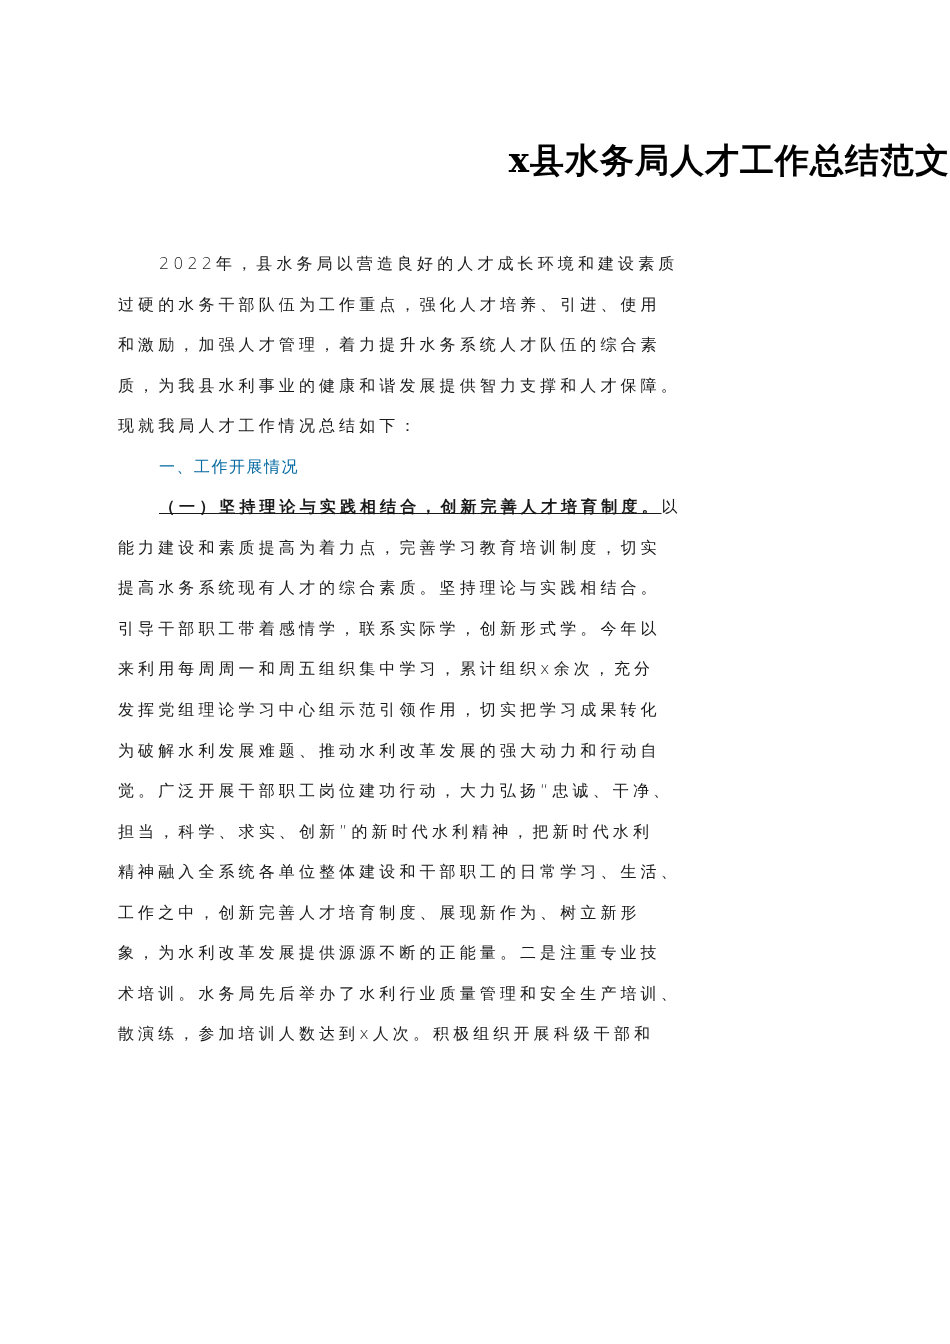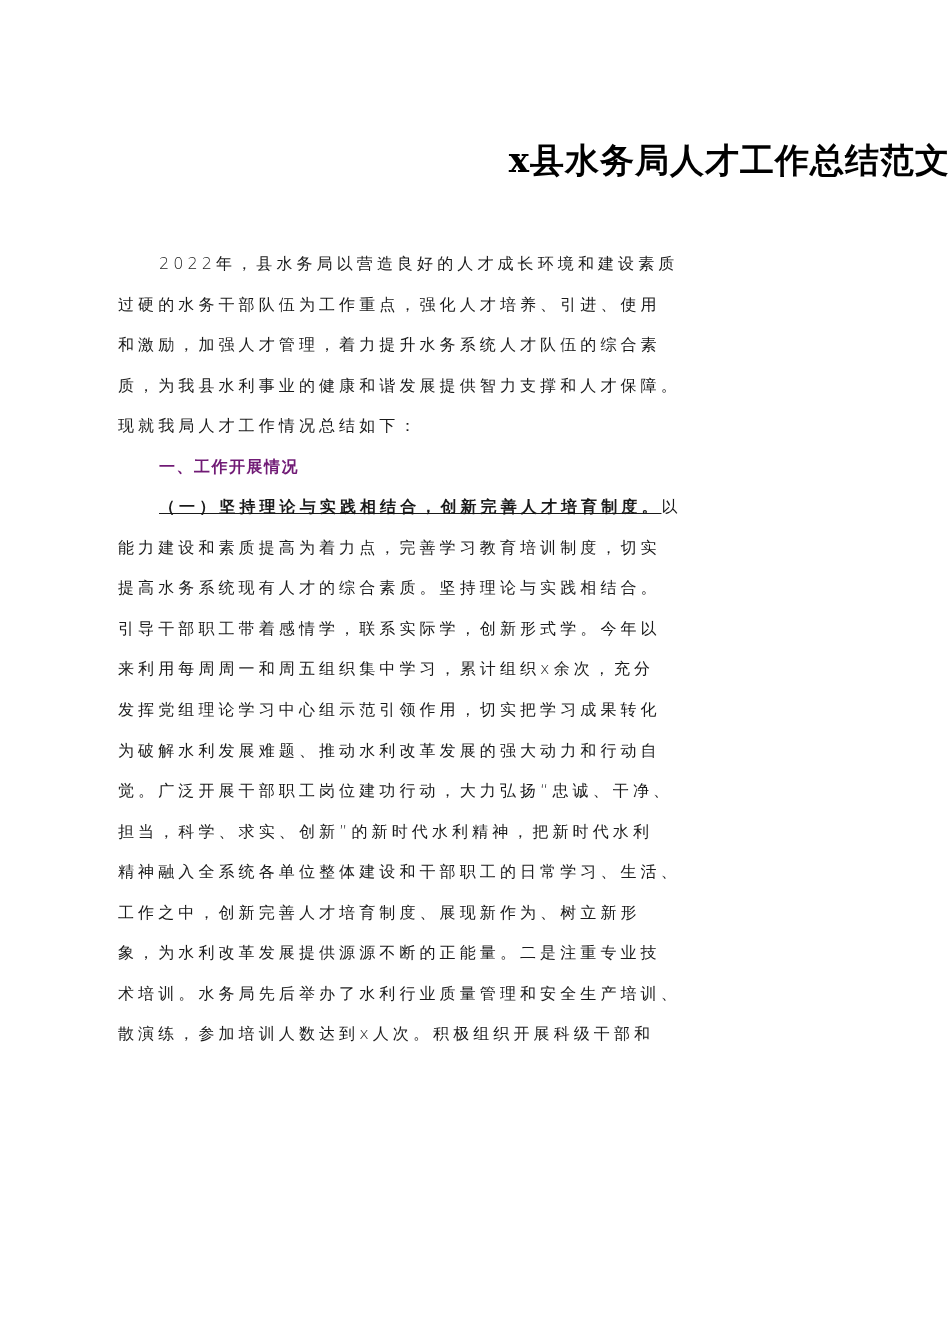--- a/index.html
+++ b/index.html
@@ -50,23 +50,23 @@
     }
     .line {
       display: block;
       white-space: nowrap;
       height: 40.55px;
     }
     .indent {
       padding-left: 41px;
     }
     .heading {
-      font-weight: bold;
+      font-weight: normal;
       letter-spacing: 1.5px;
-      color: #701a75;
+      color: #0369a1;
     }
     .subhead-lead {
       font-weight: 600;
       text-decoration: underline;
     }
   </style>
 </head>
 <body>
 
 <div class="page">

